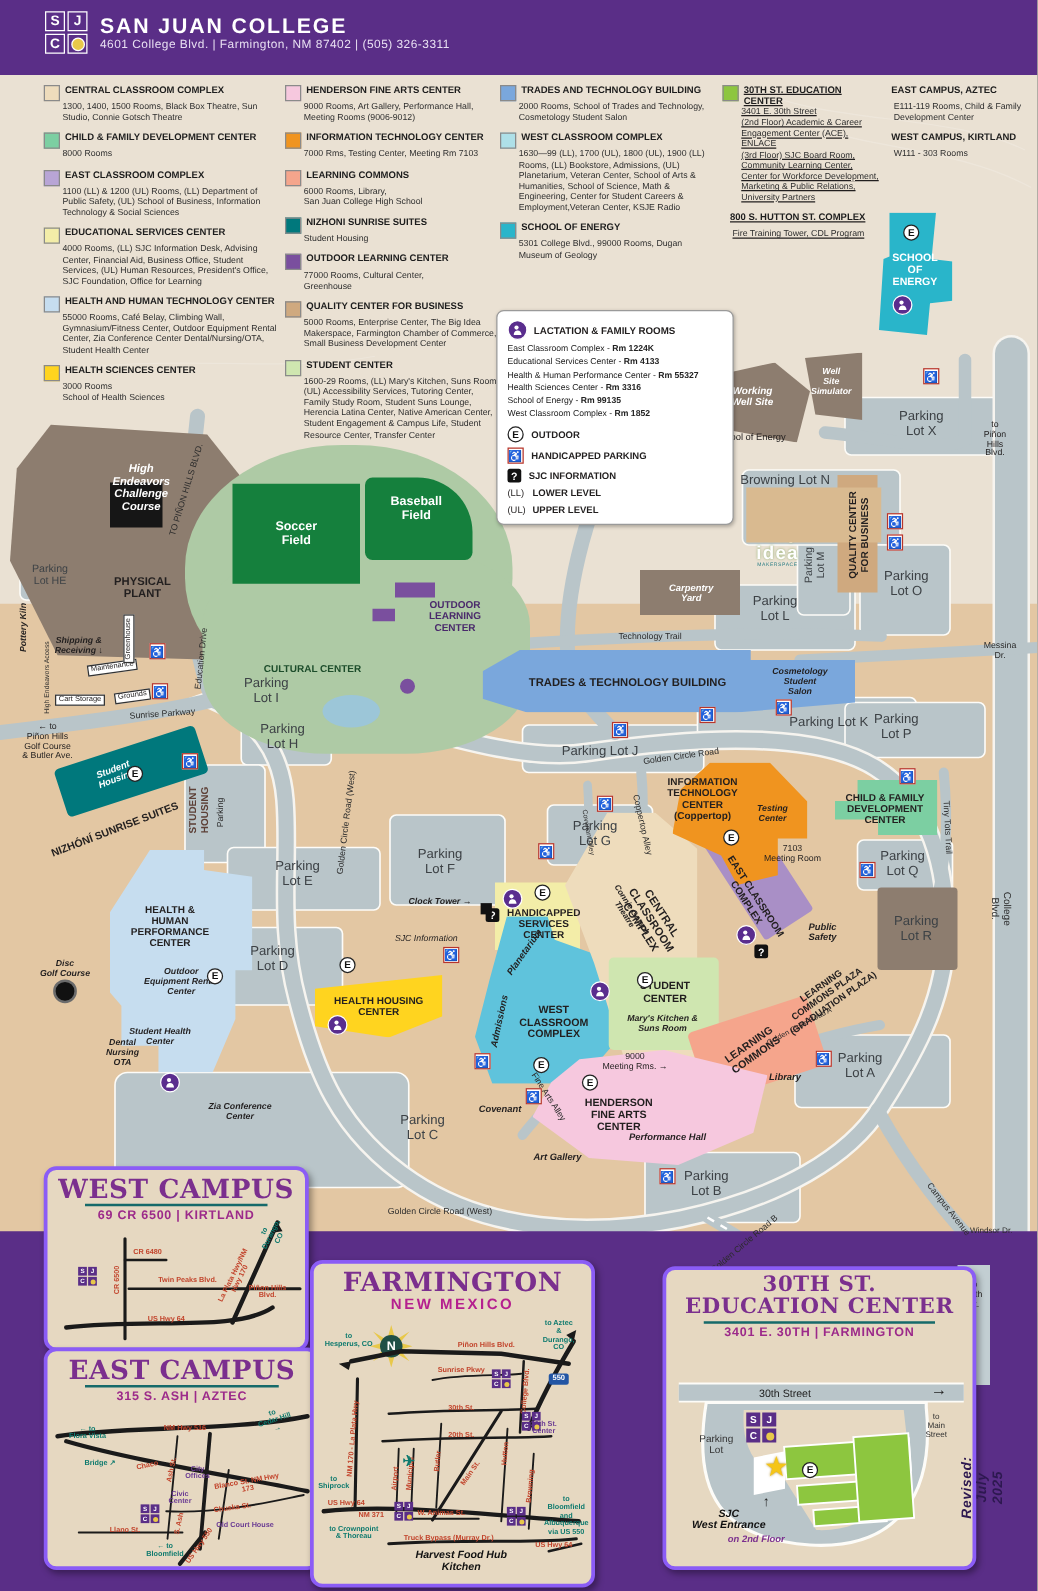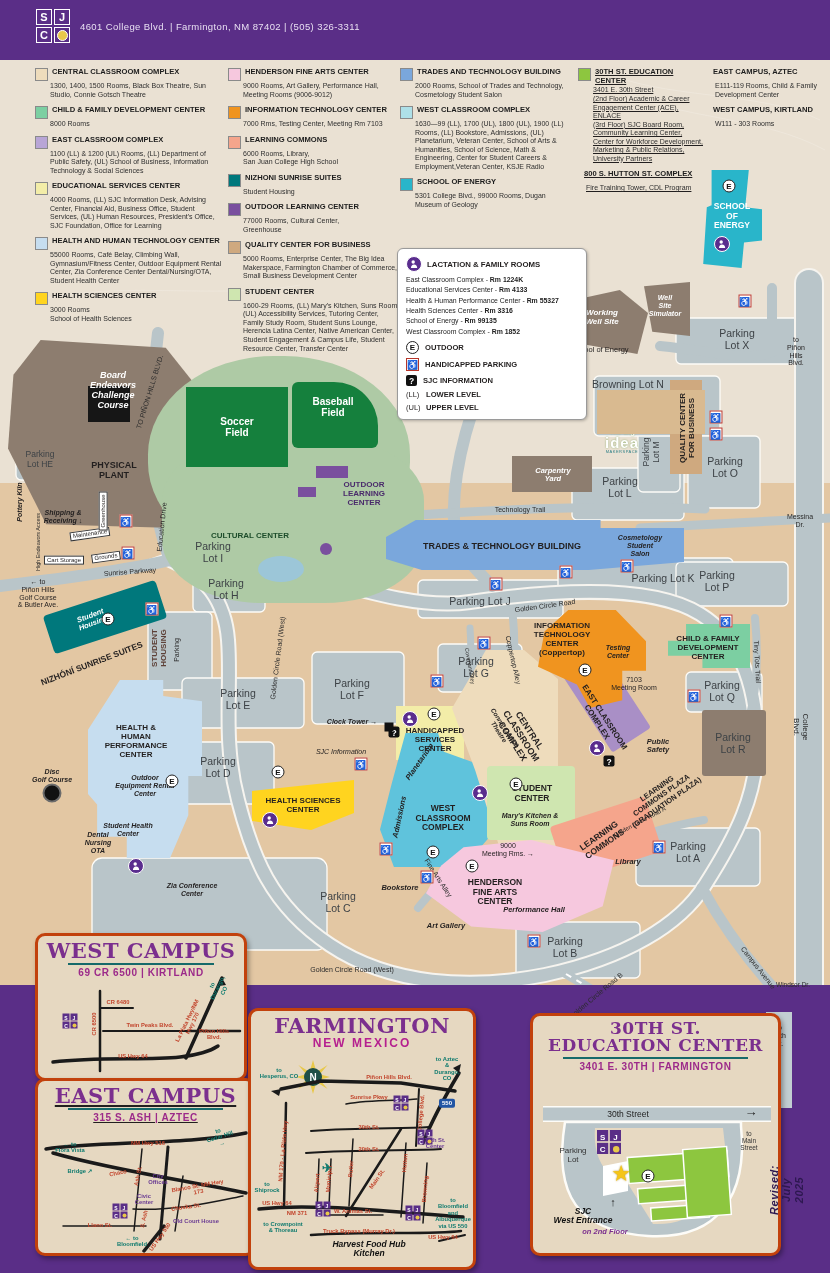--- a/index.html
+++ b/index.html
@@ -57,21 +57,21 @@
   .sw{width:11px;height:11px;border:1px solid #8a8a8a;flex:0 0 11px;margin-top:0;}
   .lname{font-weight:700;font-size:7.6px;line-height:1.15;color:#1d1d1d;}
   .ldesc{font-size:7px;line-height:1.22;color:#2e2e2e;margin-left:15px;margin-top:1px;}
   .symbox{position:absolute;left:397px;top:248px;width:172px;background:#fff;border:1px solid #9a9a9a;
           border-radius:6px;padding:7px 8px;z-index:6;box-shadow:1px 1px 3px rgba(0,0,0,.25);}
   .symtitle{display:flex;align-items:center;gap:5px;font-weight:700;font-size:7.8px;margin-bottom:3px;}
   .symroom{font-size:6.9px;line-height:1.5;color:#222;}
   .symrow{display:flex;align-items:center;gap:6px;margin-top:4px;font-weight:700;font-size:7.6px;}
   .symrow .txt-ic{font-size:7.5px;font-weight:400;width:14px;}
   
-  .card{position:absolute;background:#e6d8c1;border:3px solid #c2410c;border-radius:10px;z-index:7;
+  .card{position:absolute;background:#e6d8c1;border:3px solid #8b5cf6;border-radius:10px;z-index:7;
         box-shadow:2px 3px 5px rgba(0,0,0,.35);}
   .card h2{margin:4px 6px 0;text-align:center;font-family:"DejaVu Serif",serif;font-weight:700;
            color:#7b2f8e;font-size:21px;line-height:1.02;letter-spacing:.5px;}
   .card h2.small{font-size:17px;}
   .card .divid{height:2px;background:#166a6a;margin:2px 30px;}
   .card .subt{text-align:center;font-weight:700;color:#9c2a8a;font-size:10px;letter-spacing:.6px;}
   .card .state{text-align:center;font-weight:700;color:#b5208f;font-size:12px;letter-spacing:2px;}
   .imap{position:absolute;left:0;top:0;width:100%;height:100%;}
   .il{position:absolute;transform:translate(-50%,-50%);white-space:pre-line;text-align:center;
       font-size:5.8px;line-height:1.1;font-weight:700;}
@@ -198,21 +198,21 @@
       <div class="bld" style="left: 556px; top: 810px; width: 100px; height: 58px; background: rgb(245, 165, 140); border-radius: 4px; transform: rotate(-18deg);"></div>
       <div class="bld" style="left: 426px; top: 840px; width: 188px; height: 92px; background: rgb(246, 200, 222); clip-path: polygon(20% 8%, 56% 0px, 100% 22%, 94% 72%, 62% 100%, 24% 94%, 0px 58%, 8% 28%);"></div>
       <div class="bld" style="left: 386px; top: 520px; width: 298px; height: 50px; background: rgb(122, 167, 220); clip-path: polygon(0px 34%, 10% 0px, 72% 0px, 72% 16%, 100% 16%, 100% 84%, 68% 100%, 12% 100%, 0px 78%);"></div>
       <div class="bld" style="left: 512px; top: 456px; width: 80px; height: 36px; background: rgb(141, 125, 111);"></div>
       <div class="bld" style="left: 670px; top: 380px; width: 32px; height: 94px; background: rgb(207, 169, 127);"></div>
       <div class="bld" style="left: 597px; top: 390px; width: 108px; height: 44px; background: rgb(217, 186, 144);"></div>
       <div class="bld" style="left: 560px; top: 290px; width: 88px; height: 64px; background: rgb(141, 125, 111); clip-path: polygon(8% 18%, 68% 0px, 100% 36%, 88% 100%, 0px 78%);"></div>
       <div class="bld" style="left: 644px; top: 282px; width: 46px; height: 54px; background: rgb(141, 125, 111); clip-path: polygon(0px 8%, 100% 0px, 100% 100%, 18% 92%);"></div>
       <div class="bld" style="left: 702px; top: 170px; width: 60px; height: 98px; background: rgb(41, 181, 202); clip-path: polygon(16% 0px, 78% 0px, 72% 38%, 100% 40%, 100% 72%, 70% 74%, 66% 100%, 2% 96%, 8% 38%, 16% 36%);"></div>
       <div class="bld" style="left: 766px; top: 1012px; width: 26px; height: 96px; background: rgb(194, 206, 210);"></div>
-      <div class="ml wit" style="left: 113px; top: 390px; font-size: 9px;">Board
+      <div class="ml wit" style="left: 113px; top: 390px; font-size: 9px;">High
 Endeavors
 Challenge
 Course</div>
       <div class="ml wf" style="left: 237px; top: 427px;">Soccer
 Field</div>
       <div class="ml wf" style="left: 333px; top: 407px;">Baseball
 Field</div>
       <div class="ml pl" style="left: 250px; top: 536px; color: rgb(29, 77, 43);">CULTURAL CENTER</div>
       <div class="ml pl" style="left: 364px; top: 494px; color: rgb(74, 42, 107);">OUTDOOR
 LEARNING
@@ -286,30 +286,30 @@
       <div class="ml pli" style="left: 145px; top: 786px; font-size: 7px;">Outdoor
 Equipment Rental
 Center</div>
       <div class="ml pli" style="left: 128px; top: 830px; font-size: 7px;">Student Health
 Center</div>
       <div class="ml pli" style="left: 98px; top: 843px; font-size: 7px;">Dental
 Nursing
 OTA</div>
       <div class="ml pli" style="left: 192px; top: 890px; font-size: 7px;">Zia Conference
 Center</div>
-      <div class="ml pl" style="left: 303px; top: 806px;">HEALTH SCIENCES
+      <div class="ml pl" style="left: 303px; top: 806px;">HEALTH HOUSING
 CENTER</div>
       <div class="ml pli" style="left: 352px; top: 722px; font-size: 7px;">Clock Tower →</div>
       <div class="ml smi" style="left: 341px; top: 752px;">SJC Information</div>
       <div class="ml pl" style="left: 435px; top: 740px;">HANDICAPPED
 SERVICES
 CENTER</div>
       <div class="ml pli" style="left: 420px; top: 762px; transform: translate(-50%, -50%) rotate(-55deg);">Planetarium</div>
       <div class="ml pli" style="left: 400px; top: 817px; transform: translate(-50%, -50%) rotate(-78deg);">Admissions</div>
-      <div class="ml pli" style="left: 400px; top: 888px;">Bookstore</div>
+      <div class="ml pli" style="left: 400px; top: 888px;">Covenant</div>
       <div class="ml pl" style="left: 443px; top: 818px; font-size: 8.5px;">WEST
 CLASSROOM
 COMPLEX</div>
       <div class="ml pl" style="left: 521px; top: 736px; font-size: 9px; transform: translate(-50%, -50%) rotate(57deg);">CENTRAL
 CLASSROOM
 COMPLEX</div>
       <div class="ml pli" style="left: 502px; top: 730px; font-size: 6.5px; transform: translate(-50%, -50%) rotate(57deg);">Connie Gotsch
 Theatre</div>
       <div class="ml pl" style="left: 532px; top: 794px; font-size: 8.5px;">STUDENT
 CENTER</div>
@@ -455,20 +455,21 @@
     <div class="hdr-in">
       <div class="logo">
         <span>S</span>
         <span>J</span>
         <span>C</span>
         <span class="dot">
             <i></i>
           </span>
       </div>
       <div>
+        <div class="hdr-title">SAN JUAN COLLEGE</div>
         <div class="hdr-sub">4601 College Blvd. | Farmington, NM 87402 | (505) 326-3311</div>
       </div>
     </div>
   </header>
 
   <div id="legend-cols">
       <div class="lcol" style="left: 35px; top: 68px; width: 190px;">
         <div class="lentry">
           <div class="lhead">
             <div class="sw" style="background: rgb(238, 220, 188);"></div>
@@ -695,21 +696,21 @@
           <span>S</span>
           <span>J</span>
           <span>C</span>
           <span class="dot">
             <i></i>
           </span>
         </div>
       </div>
   </div>
 
-  <div class="card" style="left:35px;top:1078px;width:215px;height:172px;text-decoration:underline;">
+  <div class="card" style="left:35px;top:1078px;width:215px;height:172px;">
     <h2>EAST CAMPUS</h2>
     <div class="divid"></div>
     <div class="subt">315 S. ASH | AZTEC</div>
     <svg class="imap" viewBox="0 0 215 172">
       <g stroke="#1a1a1a" fill="none" stroke-linecap="round">
         <path d="M8,68 C60,60 150,64 208,52" stroke-width="3.5"></path>
         <path d="M15,72 C70,88 150,100 208,112" stroke-width="3.5"></path>
         <path d="M104,68 L96,150" stroke-width="1.5"></path>
           <path d="M130,66 L122,158" stroke-width="3"></path>
         <path d="M95,128 C140,130 180,120 205,115" stroke-width="1.5"></path>

